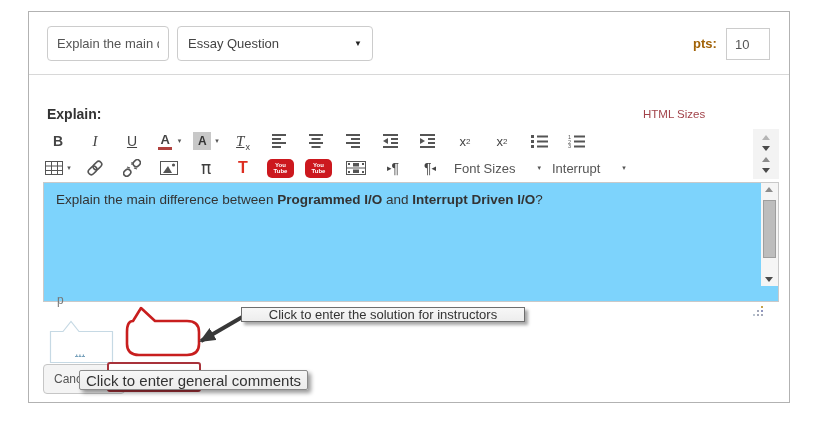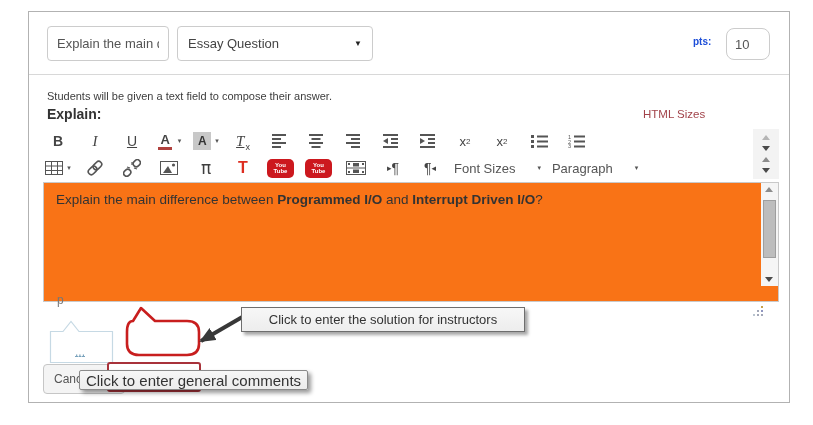--- a/index.html
+++ b/index.html
@@ -4,22 +4,22 @@
 <style>
   * { margin:0; padding:0; box-sizing:border-box; }
   html,body { width:813px; height:425px; background:#fff; font-family:"Liberation Sans", sans-serif; overflow:hidden; }
   .container { position:absolute; left:28px; top:11px; width:762px; height:392px; border:1px solid #b2b2b2; background:#fff; }
 
   
   .form-header { position:relative; height:63px; border-bottom:1px solid #d8d8d8; }
   .q-name-input { position:absolute; left:18px; top:14px; width:122px; height:35px; border:1px solid #ccc; border-radius:4px; padding:0 9px; font-size:13px; color:#555; font-family:"Liberation Sans",sans-serif; background:#fff; }
   .q-type-select { position:absolute; left:148px; top:14px; width:196px; height:35px; border:1px solid #ccc; border-radius:4px; background:#fff; display:flex; align-items:center; padding:8px 10px; font-size:13px; color:#444; cursor:pointer; }
   .q-type-select .sel-caret { margin-left:auto; font-size:8px; color:#222; }
-  .pts-label { position:absolute; left:664px; top:24px; font-size:10px; font-weight:bold; color:#1d4ed8; }
-  .pts-input { position:absolute; left:697px; top:16px; width:44px; height:32px; border:1px solid #ccc; border-radius:8px; padding:0 8px; font-size:13px; color:#555; font-family:"Liberation Sans",sans-serif; }
+  .pts-label { position:absolute; left:664px; top:24px; font-size:13px; font-weight:bold; color:#a16207; }
+  .pts-input { position:absolute; left:697px; top:16px; width:44px; height:32px; border:1px solid #ccc; border-radius:0; padding:0 8px; font-size:13px; color:#555; font-family:"Liberation Sans",sans-serif; }
 
   
   .description { position:absolute; left:18px; top:78px; font-size:11px; color:#3d3d3d; }
   .question-label { position:absolute; left:18px; top:94px; font-size:14px; font-weight:bold; color:#333; }
   .html-editor-link { position:absolute; left:614px; top:96px; font-size:11.5px; color:#a2434a; cursor:pointer; }
 
   
   .tb-row { position:absolute; left:16px; display:flex; align-items:center; }
   .tb-row1 { top:117px; height:24px; gap:11px; }
   .tb-row2 { top:143px; height:26px; gap:11px; }
@@ -48,38 +48,38 @@
   .tb-svg { display:block; }
 
   
   .tb-spinners { position:absolute; left:724px; top:117px; width:26px; height:50px; background:#f3f3f3; display:flex; flex-direction:column; align-items:center; justify-content:space-around; padding:3px 0; }
   .tri { width:0; height:0; }
   .tri-up-light { border-left:4px solid transparent; border-right:4px solid transparent; border-bottom:5px solid #b5b5b5; }
   .tri-dn-dark  { border-left:4px solid transparent; border-right:4px solid transparent; border-top:5px solid #4a4a4a; }
   .tri-up-mid   { border-left:4px solid transparent; border-right:4px solid transparent; border-bottom:5px solid #8c8c8c; }
 
   
-  .editor-box { position:absolute; left:14px; top:170px; width:736px; height:120px; border:1px solid #c9c9c9; background:#f97316; }
+  .editor-box { position:absolute; left:14px; top:170px; width:736px; height:120px; border:1px solid #c9c9c9; background:#7dd3fc; }
   .editor-content { position:absolute; left:0; top:0; right:18px; bottom:0; padding:9px 12px; font-size:13.5px; color:#333; }
   .editor-content b { font-weight:bold; }
   .scrollbar { position:absolute; right:0; top:0; width:17px; height:103px; background:#f5f5f5; }
   .sb-up { position:absolute; top:4px; left:4px; }
   .sb-dn { position:absolute; bottom:4px; left:4px; }
   .sb-thumb { position:absolute; top:17px; left:2px; width:13px; height:58px; background:#bdbdbd; border:1px solid #9e9e9e; }
 
   
   .status-path { position:absolute; left:28px; top:281px; font-size:12px; color:#777; }
   .resize-grip { position:absolute; left:722px; top:292px; }
 
   
   .bubble-blue { position:absolute; left:20px; top:307px; }
   .bubble-blue-link { position:absolute; left:46px; top:336px; font-size:12px; color:#79a2bc; border-bottom:1px dashed #79a2bc; line-height:8px; cursor:pointer; }
   .bubble-red { position:absolute; left:96px; top:293px; }
   .solution-arrow { position:absolute; left:160px; top:295px; }
-  .tooltip1 { position:absolute; left:212px; top:295px; width:284px; height:25px; background:linear-gradient(#f7f7f7,#ededed); border:1px solid #6e6e6e; box-shadow:3px 3px 3px rgba(0,0,0,0.35); display:flex; align-items:center; justify-content:center; font-size:13px; color:#333; z-index:6; }
+  .tooltip1 { position:absolute; left:212px; top:295px; width:284px; height:15px; background:linear-gradient(#f7f7f7,#ededed); border:1px solid #6e6e6e; box-shadow:3px 3px 3px rgba(0,0,0,0.35); display:flex; align-items:center; justify-content:center; font-size:13px; color:#333; z-index:6; }
 
   
   .cancel-btn { position:absolute; left:14px; top:352px; width:82px; height:30px; background:#f4f4f4; border:1px solid #c6c6c6; border-radius:4px; font-size:12px; color:#555; text-align:left; padding-left:10px; line-height:28px; cursor:pointer; z-index:1; }
   .red-outline-box { position:absolute; left:78px; top:350px; width:94px; height:30px; border:2px solid #a8323a; border-radius:3px; background:#fff; z-index:2; }
   .tooltip2 { position:absolute; left:50px; top:358px; width:229px; height:20px; background:linear-gradient(#f6f6f6,#ececec); border:1px solid #8a8a8a; border-radius:2px; box-shadow:3px 3px 4px rgba(0,0,0,0.4); display:flex; align-items:center; justify-content:center; font-size:15px; color:#333; z-index:5; }
 </style>
 </head>
 <body>
 
 <div class="container">
@@ -87,21 +87,20 @@
   <div class="form-header">
     <input class="q-name-input" value="Explain the main di" style="">
     <div class="q-type-select">
       <span>Essay Question</span>
       <span class="sel-caret">▼</span>
     </div>
     <span class="pts-label">pts:</span>
     <input class="pts-input" value="10" style="">
   </div>
 
-  <div class="description">Students will be given a text field to compose their answer.</div>
   <div class="question-label">Explain:</div>
   <a class="html-editor-link">HTML Sizes</a>
 
   <div class="tb-row tb-row1">
     <div class="tb-btn">
         <span class="g-bold">B</span>
       </div>
     <div class="tb-btn">
         <span class="g-italic">I</span>
       </div>
@@ -288,21 +287,21 @@
     </div>
     <div class="tb-btn">
       <span class="pilcrow">¶</span>
         <span class="dir-arrow">◂</span>
     </div>
     <div class="tb-dd">
       <span>Font Sizes</span>
       <span class="mini-caret">▾</span>
     </div>
     <div class="tb-dd">
-      <span>Paragraph</span>
+      <span>Interrupt</span>
       <span class="mini-caret">▾</span>
     </div>
   </div>
 
   <div class="tb-spinners">
     <div class="tri tri-up-light"></div>
     <div class="tri tri-dn-dark"></div>
     <div class="tri tri-up-mid"></div>
     <div class="tri tri-dn-dark"></div>
   </div>

